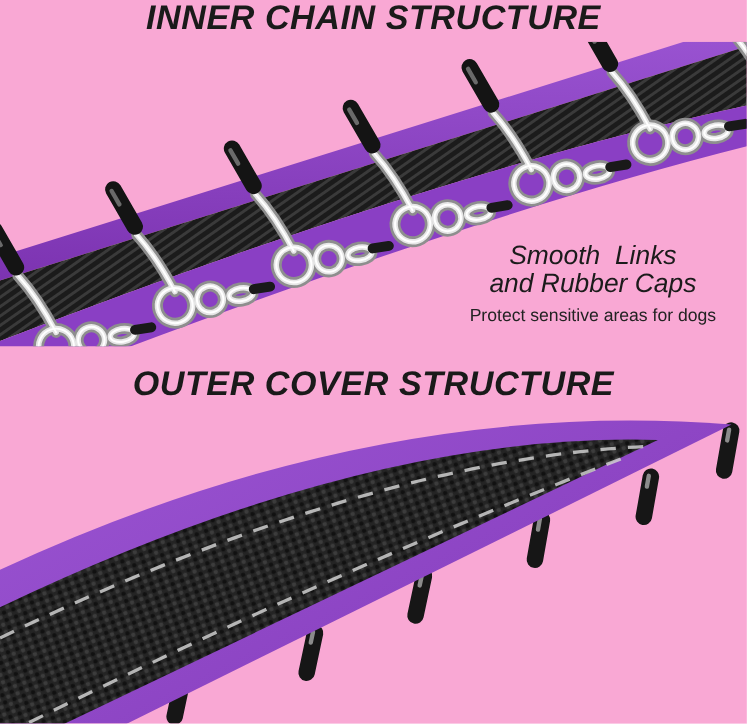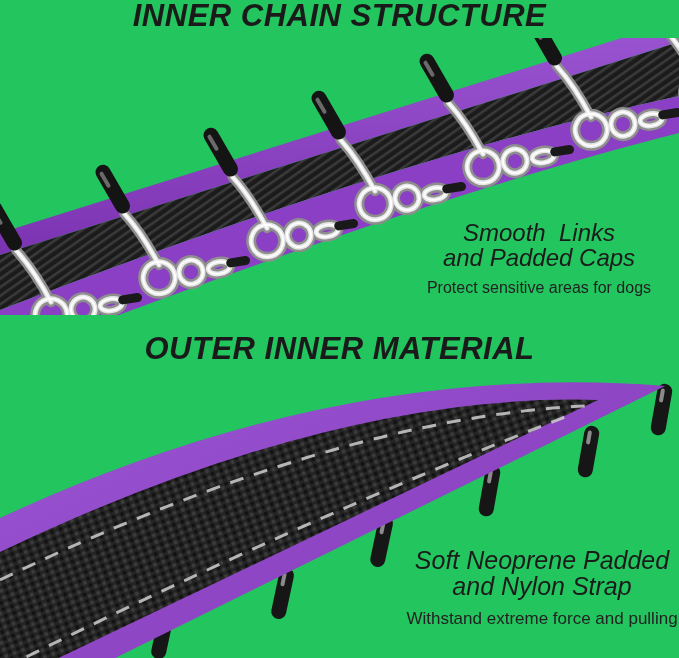--- a/index.html
+++ b/index.html
@@ -1,17 +1,17 @@
 <!DOCTYPE html>
 <html><head>
 <meta charset="utf-8">
 <style>
   html,body{margin:0;padding:0;background:#fff;}
   .stage{
-    position:relative;width:679px;height:658px;overflow:hidden;background:#22c55e;
+    position:relative;width:679px;height:658px;overflow:hidden;background:#f9a8d4;
     font-family:"Liberation Sans","DejaVu Sans",sans-serif;
   }
   .section-title{
     position:absolute;left:0;width:679px;text-align:center;
     font-style:italic;font-weight:700;font-size:31px;letter-spacing:.5px;
     color:#1a1a1a;white-space:nowrap;
   }
   .title-top{top:-2px;}
   .title-bottom{top:331px;}
   .photo{position:absolute;left:0;width:679px;overflow:hidden;}
@@ -79,25 +79,25 @@
         <use href="#chain-unit" transform="translate(370,157) rotate(-19)"></use>
         <use href="#chain-unit" transform="translate(478,120) rotate(-19)"></use>
         <use href="#chain-unit" transform="translate(586,83) rotate(-19)"></use>
         <use href="#chain-unit" transform="translate(694,46) rotate(-19)"></use>
       </g>
     </svg>
   </div>
 
   <div class="callout callout-top">
     <div class="co-head">Smooth  Links</div>
-    <div class="co-head">and Padded Caps</div>
+    <div class="co-head">and Rubber Caps</div>
     <div class="co-sub">Protect sensitive areas for dogs</div>
   </div>
 
-  <div class="section-title title-bottom">OUTER INNER MATERIAL</div>
+  <div class="section-title title-bottom">OUTER COVER STRUCTURE</div>
 
   <div class="photo photo-bottom">
     <svg width="679" height="288" viewBox="0 0 679 288">
       <defs>
         <linearGradient id="purpGradB" x1="0" y1="0" x2="1" y2="1">
           <stop offset="0" stop-color="#9b55d3"></stop>
           <stop offset="1" stop-color="#8036b6"></stop>
         </linearGradient>
         <pattern id="webTexB" width="9" height="7" patternTransform="rotate(-20)" patternUnits="userSpaceOnUse">
           <rect width="9" height="7" fill="#242424"></rect>
@@ -121,19 +121,14 @@
 
       <path d="M0,148 Q340,-10 665,16 L0,345 Z" fill="url(#purpGradB)"></path>
 
       <path d="M0,182 Q335,22 598,30 L0,316 Z" fill="url(#webTexB)"></path>
 
       <path d="M0,210 Q335,48 585,36" fill="none" stroke="#cfcfcf" stroke-width="3" stroke-dasharray="14 11" opacity="0.85"></path>
       <path d="M4,298 Q300,150 570,45" fill="none" stroke="#cfcfcf" stroke-width="3" stroke-dasharray="14 11" opacity="0.85"></path>
     </svg>
   </div>
 
-  <div class="callout callout-bottom">
-    <div class="co-head">Soft Neoprene Padded</div>
-    <div class="co-head">and Nylon Strap</div>
-    <div class="co-sub">Withstand extreme force and pulling</div>
-  </div>
 
 </div>
 
 </body></html>

